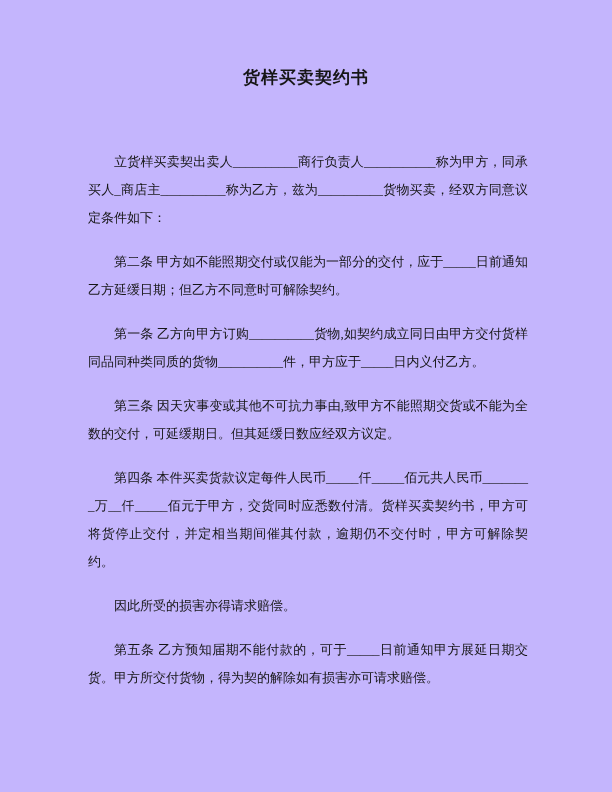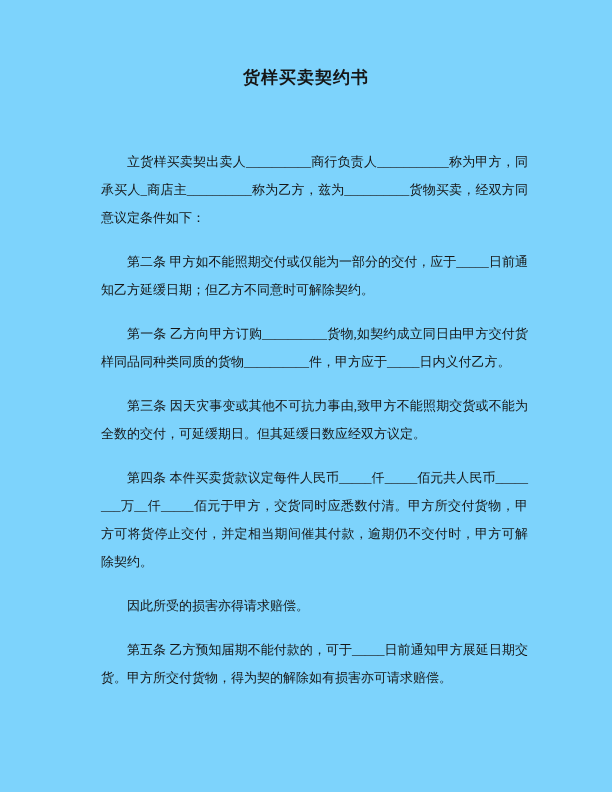--- a/index.html
+++ b/index.html
@@ -5,52 +5,52 @@
   html, body {
     margin: 0;
     padding: 0;
     background: #ffffff;
   }
   .page {
     position: relative;
     width: 612px;
     height: 792px;
     margin: 0 auto;
-    background: #7dd3fc;
+    background: #c4b5fd;
     color: #161616;
     font-family: "Liberation Serif", "DejaVu Serif", serif;
     box-sizing: border-box;
     padding: 66px 84px 0 84px;
     overflow: hidden;
   }
   .doc-title {
     margin: 0 0 58px 0;
     font-size: 17px;
     line-height: 24px;
     font-weight: bold;
     text-align: center;
     letter-spacing: 1px;
   }
   .para {
-    margin: 0 0 16px 17px;
+    margin: 0 0 16px 4px;
     font-size: 13px;
     line-height: 28px;
     text-align: justify;
     text-indent: 2em;
     word-break: break-all;
   }
 </style>
 </head>
 <body>
 
 <div class="page">
   <h1 class="doc-title">货样买卖契约书</h1>
 
   <div>
     <p class="para">立货样买卖契出卖人__________商行负责人___________称为甲方，同承买人_商店主__________称为乙方，兹为__________货物买卖，经双方同意议定条件如下：</p>
     <p class="para">第二条 甲方如不能照期交付或仅能为一部分的交付，应于_____日前通知乙方延缓日期；但乙方不同意时可解除契约。</p>
     <p class="para">第一条 乙方向甲方订购__________货物,如契约成立同日由甲方交付货样同品同种类同质的货物__________件，甲方应于_____日内义付乙方。</p>
     <p class="para">第三条 因天灾事变或其他不可抗力事由,致甲方不能照期交货或不能为全数的交付，可延缓期日。但其延缓日数应经双方议定。</p>
-    <p class="para">第四条 本件买卖货款议定每件人民币_____仟_____佰元共人民币________万__仟_____佰元于甲方，交货同时应悉数付清。甲方所交付货物，甲方可将货停止交付，并定相当期间催其付款，逾期仍不交付时，甲方可解除契约。</p>
+    <p class="para">第四条 本件买卖货款议定每件人民币_____仟_____佰元共人民币________万__仟_____佰元于甲方，交货同时应悉数付清。货样买卖契约书，甲方可将货停止交付，并定相当期间催其付款，逾期仍不交付时，甲方可解除契约。</p>
     <p class="para">因此所受的损害亦得请求赔偿。</p>
     <p class="para">第五条 乙方预知届期不能付款的，可于_____日前通知甲方展延日期交货。甲方所交付货物，得为契的解除如有损害亦可请求赔偿。</p>
   </div>
 </div>
 
 </body></html>

